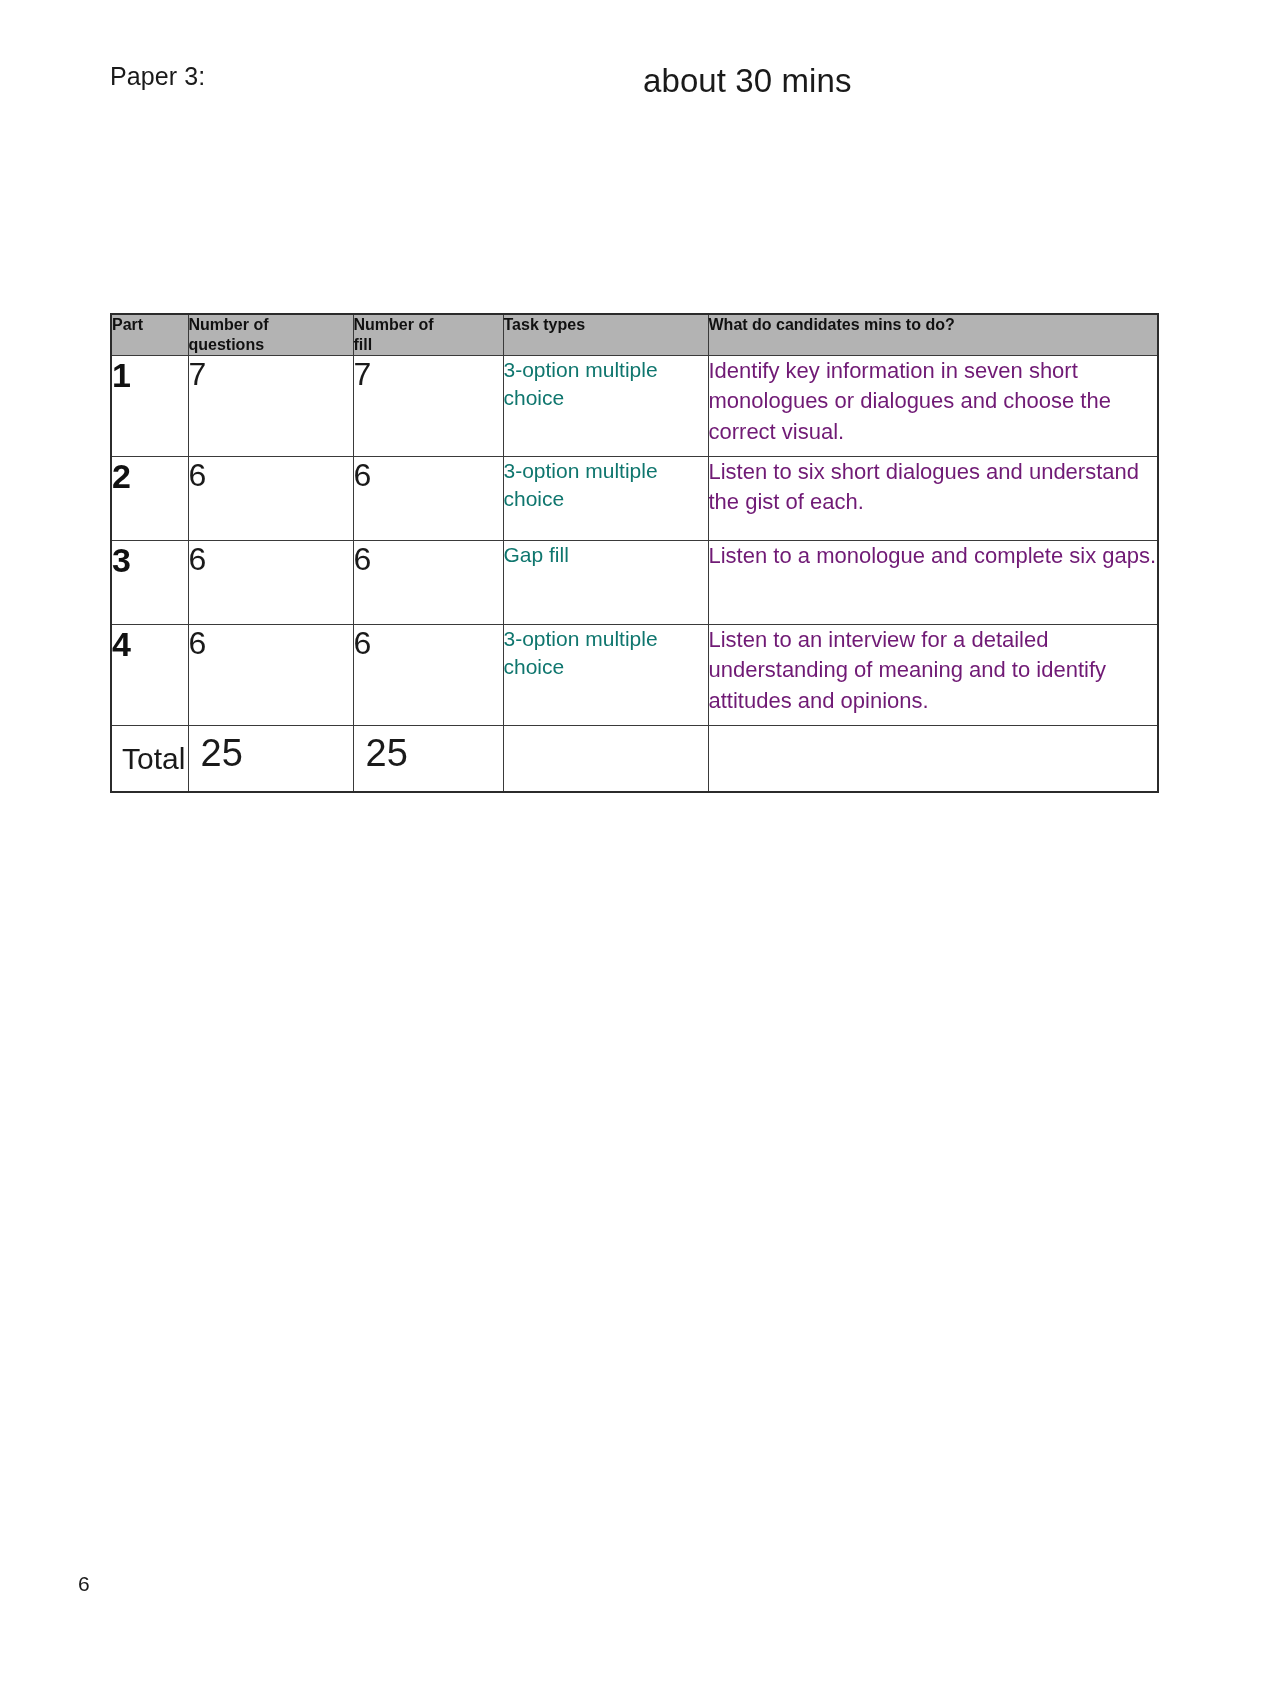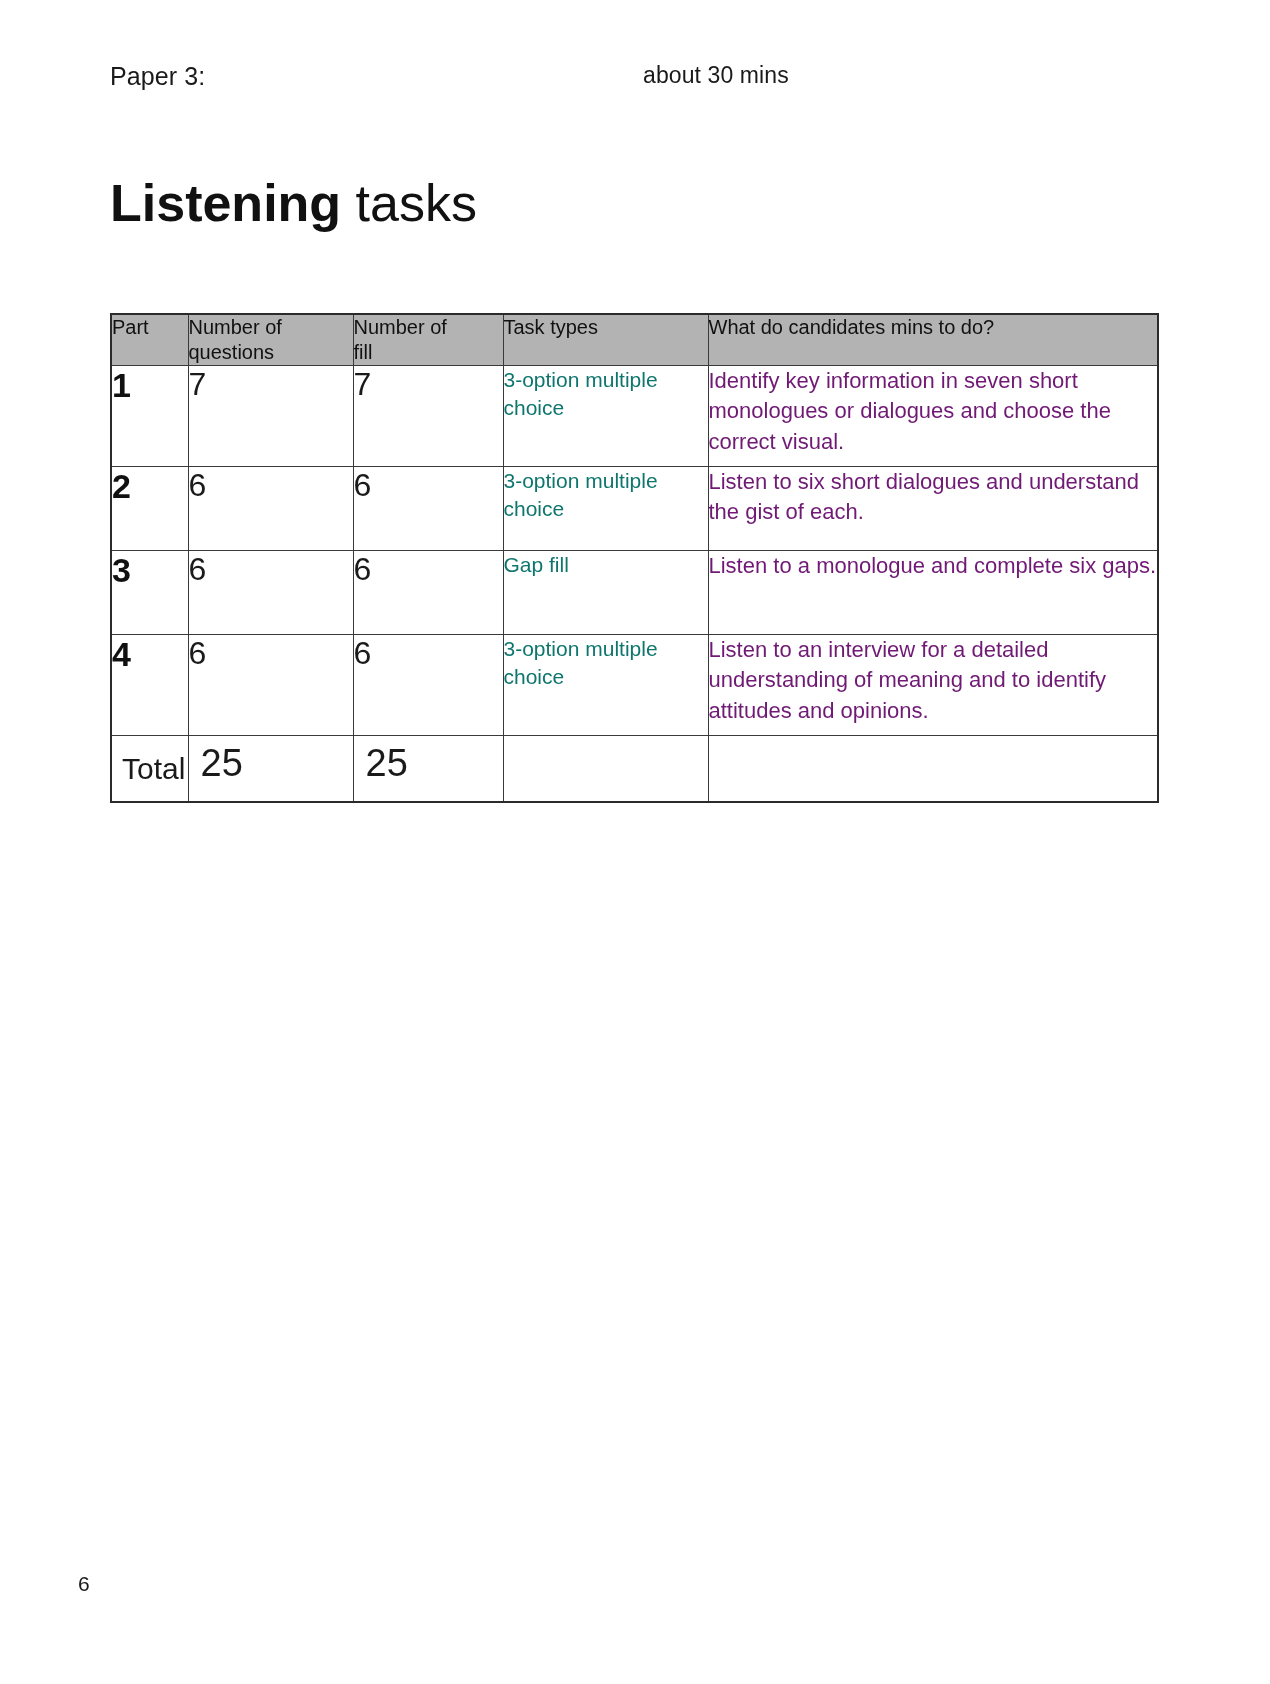--- a/index.html
+++ b/index.html
@@ -36,21 +36,21 @@
     top: 0;
     font-size: 25px;
     font-weight: 400;
     color: #1a1a1a;
     letter-spacing: 0.1px;
   }
   .duration {
     position: absolute;
     left: 533px;
     top: 0;
-    font-size: 23px;
+    font-size: 33px;
     font-weight: 400;
     color: #1a1a1a;
     letter-spacing: 0.1px;
   }
 
   
   .title {
     position: absolute;
     top: 140px;
     left: 110px;
@@ -80,22 +80,22 @@
     border: 2px solid #2b2b2b;
   }
   table.spec th,
   table.spec td {
     border: 1px solid #3a3a3a;
     vertical-align: top;
     padding: 0;
   }
   thead th {
     background: #b3b3b3;
-    font-weight: 400;
-    font-size: 20px;
+    font-weight: 700;
+    font-size: 16px;
     line-height: 1.25;
     color: #111111;
     text-align: left;
     padding: 9px 8px 14px 10px;
   }
   
   col.c-part   { width: 77px; }
   col.c-nq     { width: 165px; }
   col.c-nm     { width: 150px; }
   col.c-tt     { width: 205px; }
@@ -160,23 +160,20 @@
 </head>
 <body>
 
 <div class="page">
 
   <div class="header-row">
     <div class="paper-label">Paper 3:</div>
     <div class="duration">about 30 mins</div>
   </div>
 
-  <h1 class="title">
-    <span class="strong">Listening</span><span class="light"> tasks</span>
-  </h1>
 
   <div class="table-wrap">
     <table class="spec">
       <colgroup>
         <col class="c-part">
         <col class="c-nq">
         <col class="c-nm">
         <col class="c-tt">
         <col class="c-desc">
       </colgroup>

